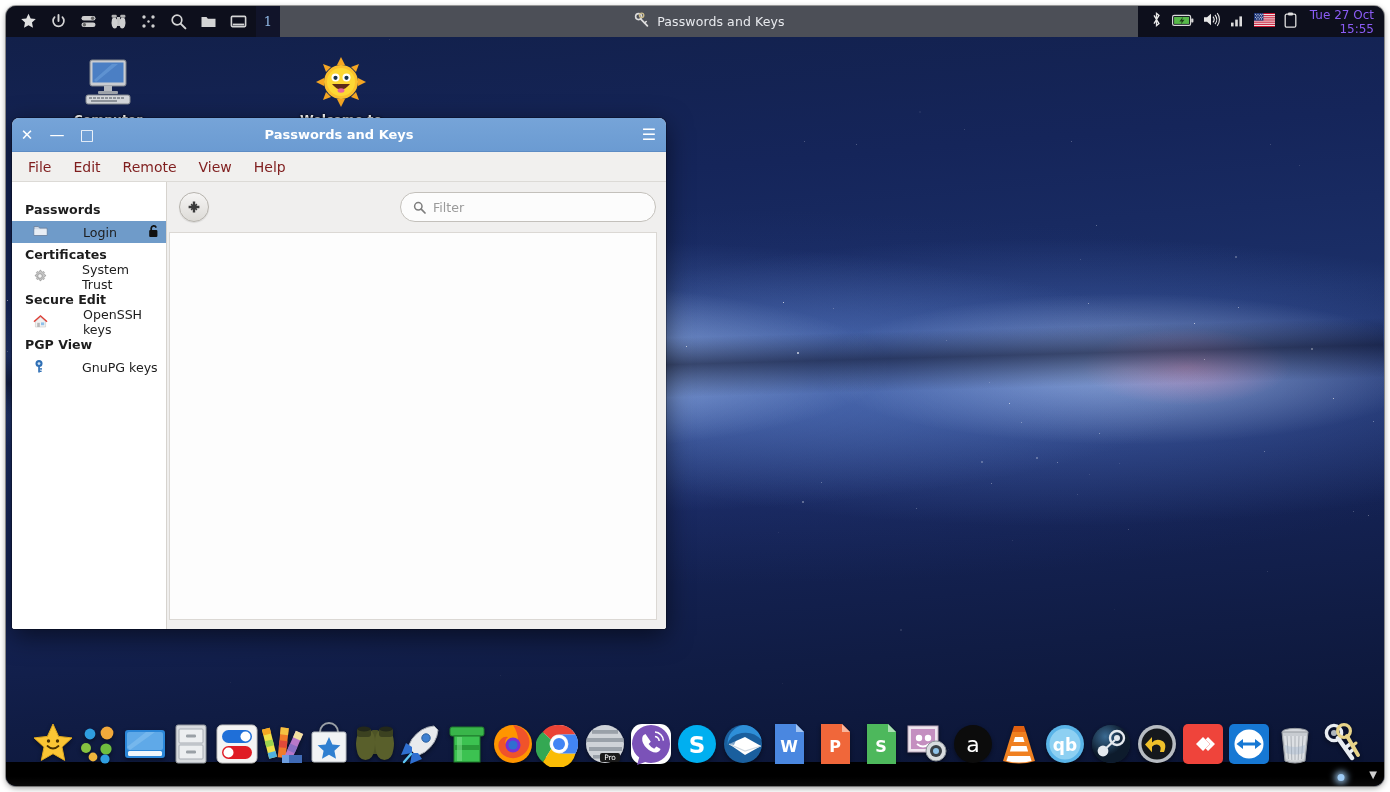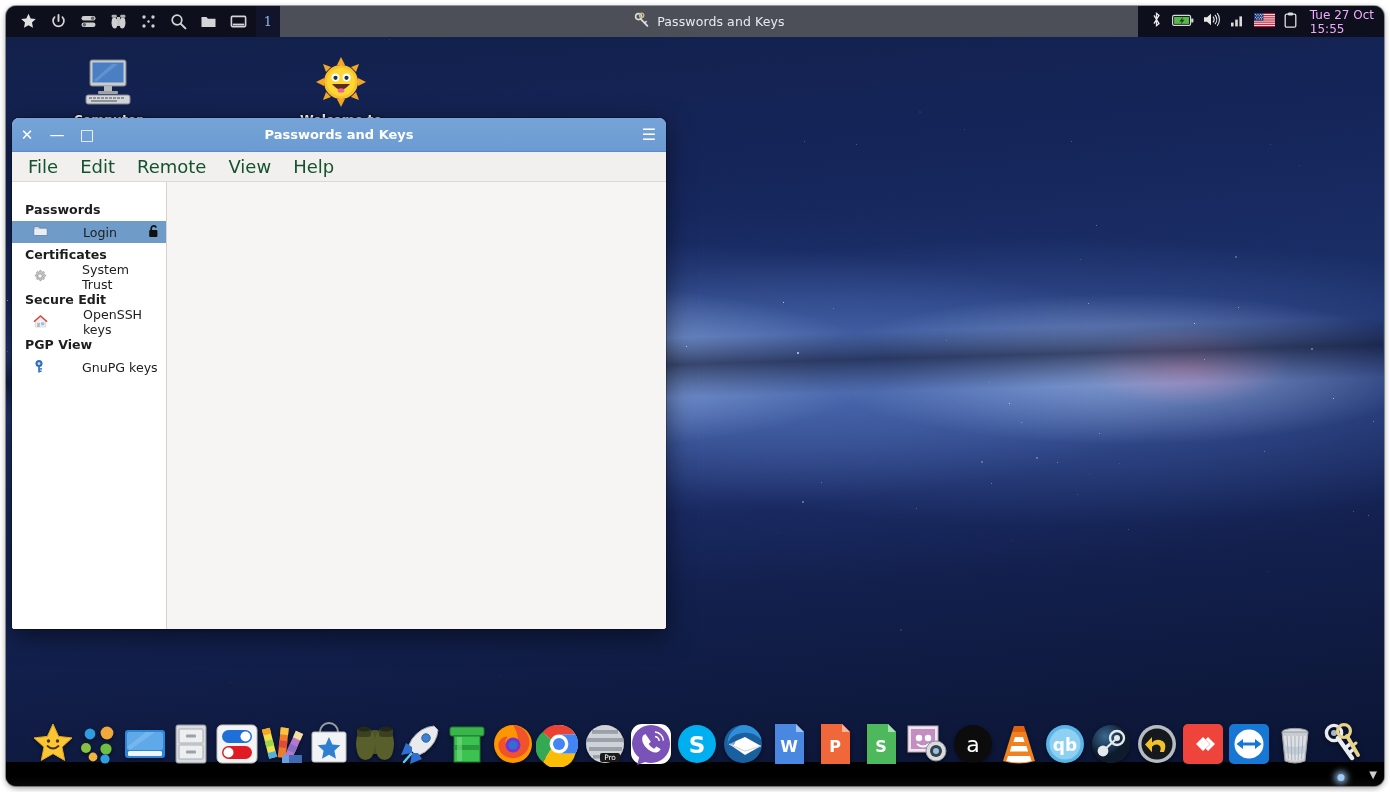--- a/index.html
+++ b/index.html
@@ -40,21 +40,21 @@
   }
   #task-btn {
     display: flex; align-items: center; gap: 7px;
     font-size: 12.5px; color: #e8eaee; letter-spacing: .1px;
   }
   #tray {
     height: 31px; background: #0d0f1c; display: flex; align-items: center;
     gap: 9px; padding: 0 10px 0 12px;
   }
   #clock {
-    color: #f0abfc; font-size: 12px; line-height: 14px; text-align: left;
+    color: #8b5cf6; font-size: 12px; line-height: 14px; text-align: right;
     padding-left: 4px; white-space: nowrap;
   }
   
   #wallpaper {
     position: absolute; left: 0; top: 31px; width: 1378px; height: 749px;
     background:
       radial-gradient(ellipse 160px 60px at 300px 330px, rgba(255,160,190,.50), rgba(255,160,190,0) 70%),
       radial-gradient(ellipse 520px 120px at 520px 330px, rgba(190,215,255,.62), rgba(160,190,255,0) 70%),
       radial-gradient(ellipse 900px 190px at 560px 340px, rgba(110,150,225,.55), rgba(60,90,170,0) 72%),
       radial-gradient(ellipse 150px 55px at 1180px 330px, rgba(255,150,185,.40), rgba(255,150,185,0) 70%),
@@ -102,21 +102,21 @@
     color: #ffffff; font-size: 13px; font-weight: bold; pointer-events: none;
   }
   #tb-menu {
     margin-left: auto; width: 34px; height: 34px;
     display: flex; align-items: center; justify-content: center; color: #fff;
   }
   #menubar {
     height: 30px; background: #f1f0ee; border-bottom: 1px solid #dcdad6;
     display: flex; align-items: center; padding-left: 16px; gap: 22px; flex: 0 0 30px;
   }
-  .menu-item { font-size: 18px; color: #14532d; }
+  .menu-item { font-size: 14px; color: #7f1d1d; }
   #body-row { flex: 1; display: flex; min-height: 0; background: #f6f5f4; }
   #sidebar {
     width: 155px; background: #ffffff; border-right: 1px solid #d6d3ce;
     padding-top: 16px; flex: 0 0 155px;
   }
   .side-head {
     font-size: 12.6px; font-weight: bold; color: #1d1d1d;
     padding: 4px 0 4px 13px;
   }
   .side-row {
@@ -502,20 +502,37 @@
                 <circle cx="6" cy="4.6" r="1.4" fill="#cfe4f7"></circle>
                 <path d="M5.2 7.6 h1.7 v5.9 h-1.7 Z" fill="#2f6fb5"></path>
                 <rect x="6.7" y="9.2" width="2.3" height="1.4" fill="#2f6fb5"></rect>
                 <rect x="6.7" y="11.6" width="1.9" height="1.4" fill="#2f6fb5"></rect>
               </svg>
             </span>
             <span class="lbl">GnuPG keys</span>
           </div>
         </div>
 
+        <div id="content-col">
+          <div id="toolbar">
+            <div id="new-btn">
+              <svg width="14" height="14" viewBox="0 0 14 14">
+                <path d="M5.8 1.6 h2.4 v3.1 l1.1 -1.1 1.1 1.1 -1.1 1.1 h3.1 v2.4 h-3.1 l1.1 1.1 -1.1 1.1 -1.1 -1.1 v3.1 h-2.4 v-3.1 l-1.1 1.1 -1.1 -1.1 1.1 -1.1 h-3.1 v-2.4 h3.1 l-1.1 -1.1 1.1 -1.1 1.1 1.1 Z" fill="#3b3b3b"></path>
+              </svg>
+            </div>
+            <div id="filter-box">
+              <svg width="13" height="13" viewBox="0 0 13 13">
+                <circle cx="5.3" cy="5.3" r="3.7" fill="none" stroke="#7d7d7d" stroke-width="1.5"></circle>
+                <line x1="8.2" y1="8.2" x2="12" y2="12" stroke="#7d7d7d" stroke-width="1.7" stroke-linecap="round"></line>
+              </svg>
+              <span id="filter-text">Filter</span>
+            </div>
+          </div>
+          <div id="list-area"></div>
+        </div>
       </div>
     </div>
 
     <div id="dock-wrap">
       <div id="dock-shelf"></div>
       <div id="dock">
             <div class="dock-item">
               <svg viewBox="0 0 46 46">
                 <path d="M23 3 l5.6 12.4 13.4 1.5 -10 9.2 2.7 13.3 -11.7 -6.7 -11.7 6.7 2.7 -13.3 -10 -9.2 13.4 -1.5 Z" fill="#fbc534" stroke="#e0a81e"></path>
                 <circle cx="18.5" cy="20" r="1.7" fill="#4a3100"></circle>

